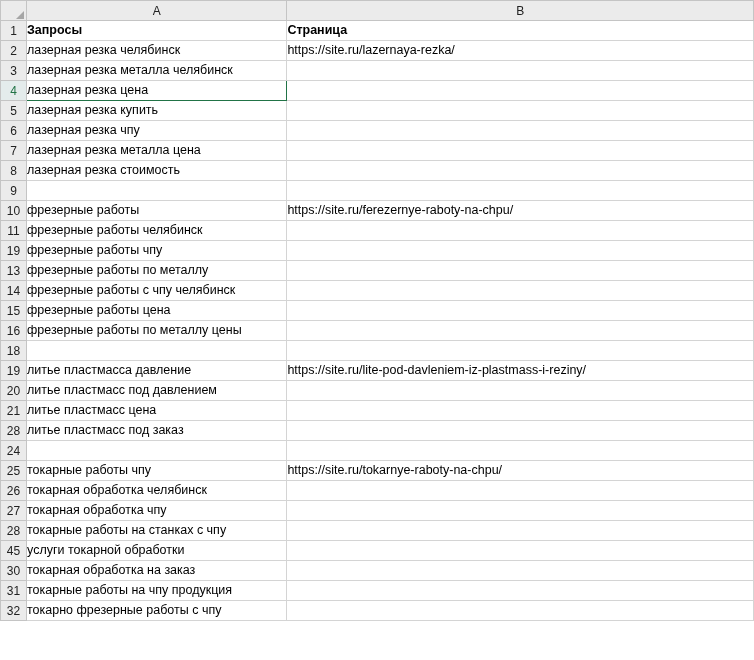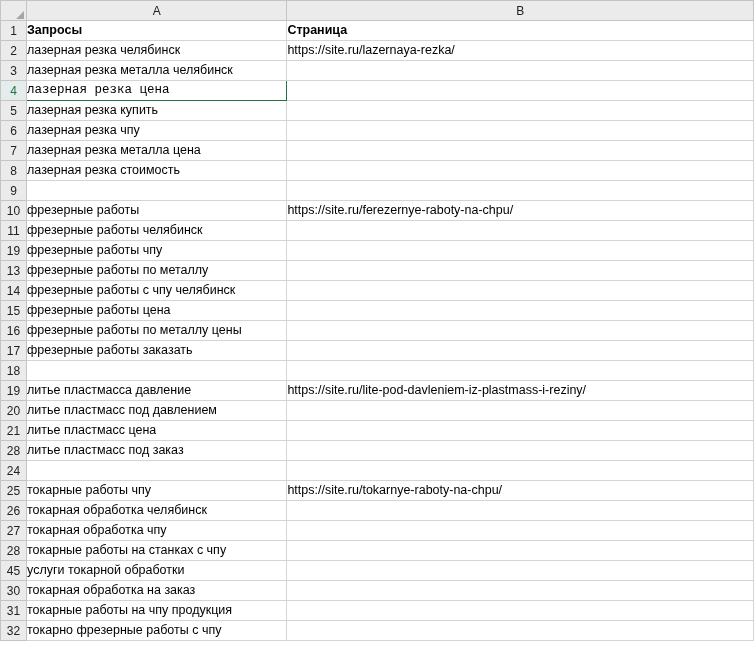--- a/index.html
+++ b/index.html
@@ -81,21 +81,20 @@
   td.cell.b { width: 466px; }
   td.cell.header-row {
     text-align: left;
     font-weight: bold;
   }
   tr.sel td.cell.a {
     border-top: 1px solid #217346 !important;
     border-bottom: 1px solid #217346 !important;
     border-left: 1px solid #217346 !important;
     border-right: 1px solid #217346 !important;
-    font-family: Liberation Mono, monospace;
   }
 </style>
 </head>
 <body>
 
 <table class="sheet">
   <thead>
     <tr>
       <td class="corner">
           <span class="tri"></span>
@@ -180,25 +179,20 @@
       <td class="rowhead">15</td>
       <td class="cell a">фрезерные работы цена</td>
       <td class="cell b"></td>
     </tr>
     <tr>
       <td class="rowhead">16</td>
       <td class="cell a">фрезерные работы по металлу цены</td>
       <td class="cell b"></td>
     </tr>
     <tr>
-      <td class="rowhead">17</td>
-      <td class="cell a">фрезерные работы заказать</td>
-      <td class="cell b"></td>
-    </tr>
-    <tr>
       <td class="rowhead">18</td>
       <td class="cell a"></td>
       <td class="cell b"></td>
     </tr>
     <tr>
       <td class="rowhead">19</td>
       <td class="cell a">литье пластмасса давление</td>
       <td class="cell b">https://site.ru/lite-pod-davleniem-iz-plastmass-i-reziny/</td>
     </tr>
     <tr>

